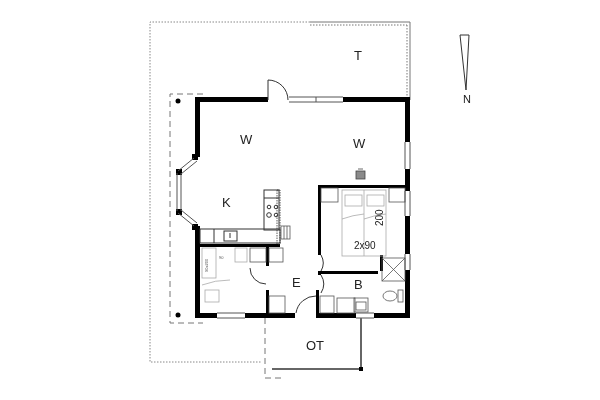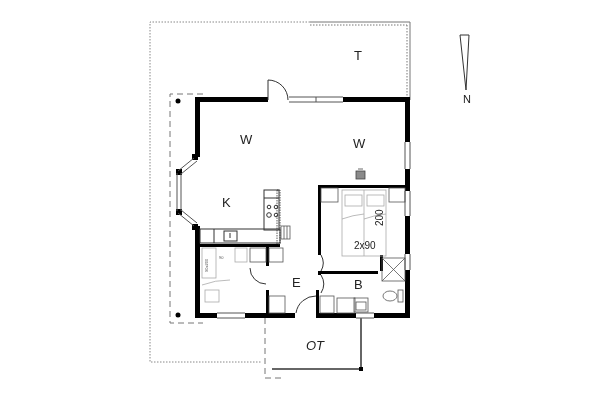--- a/index.html
+++ b/index.html
@@ -186,21 +186,21 @@
 
   <polygon points="460,35 469,35 466,90" fill="none" stroke="#333" stroke-width="1"></polygon>
 </svg>
 
 <div class="room-label" style="left:354px;top:48px;">T</div>
 <div class="room-label" style="left:240px;top:132px;">W</div>
 <div class="room-label" style="left:353px;top:136px;">W</div>
 <div class="room-label" style="left:222px;top:195px;">K</div>
 <div class="room-label" style="left:292px;top:275px;">E</div>
 <div class="room-label" style="left:354px;top:277px;">B</div>
-<div class="room-label" style="left:306px;top:338px;font-style:italic;">OT</div>
+<div class="room-label" style="left:306px;top:338px;">OT</div>
 
 <div class="small-label" style="left:354px;top:240px;text-align:right;">2x90</div>
 <div class="small-label" style="left:374px;top:226px;transform:rotate(-90deg);transform-origin:left top;">200</div>
 
 <div class="tiny-label" style="left:204px;top:272px;transform:rotate(-90deg);transform-origin:left top;">90x200</div>
 <div class="tiny-label" style="left:219px;top:255px;">90</div>
 
 <div class="north-label" style="left:463px;top:93px;">N</div>
 
 </body></html>

